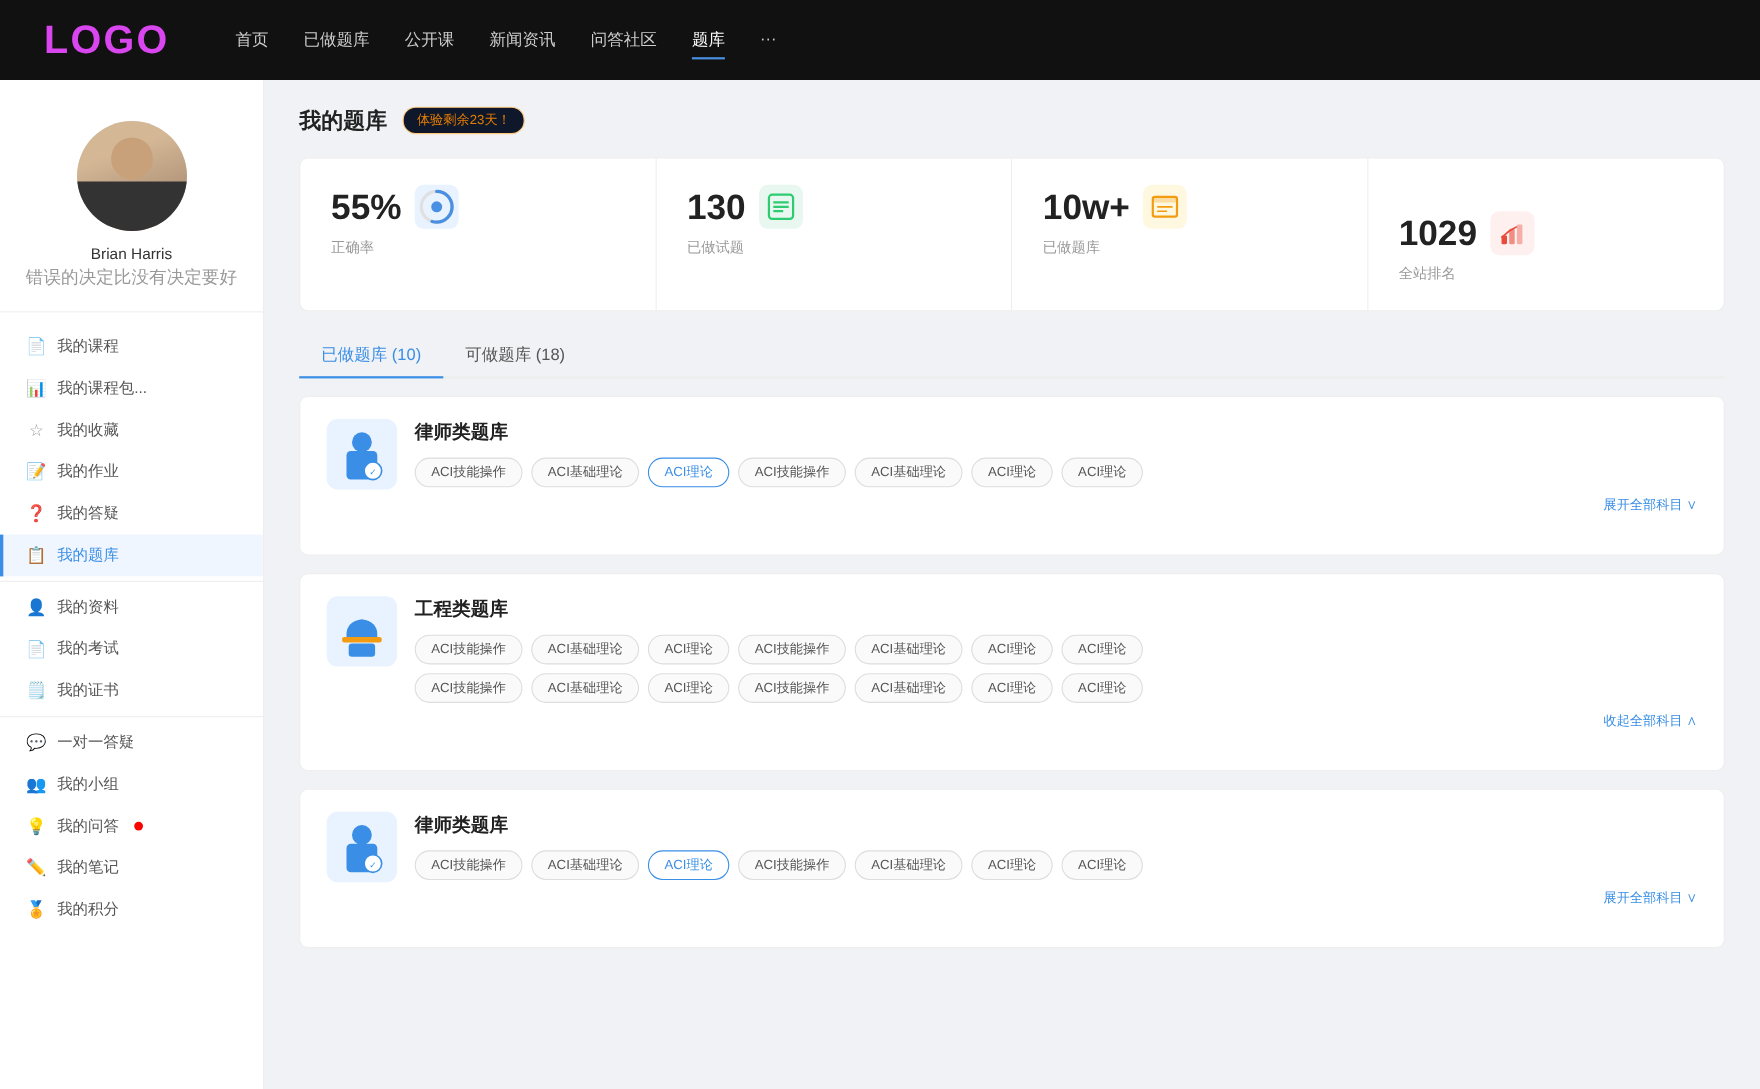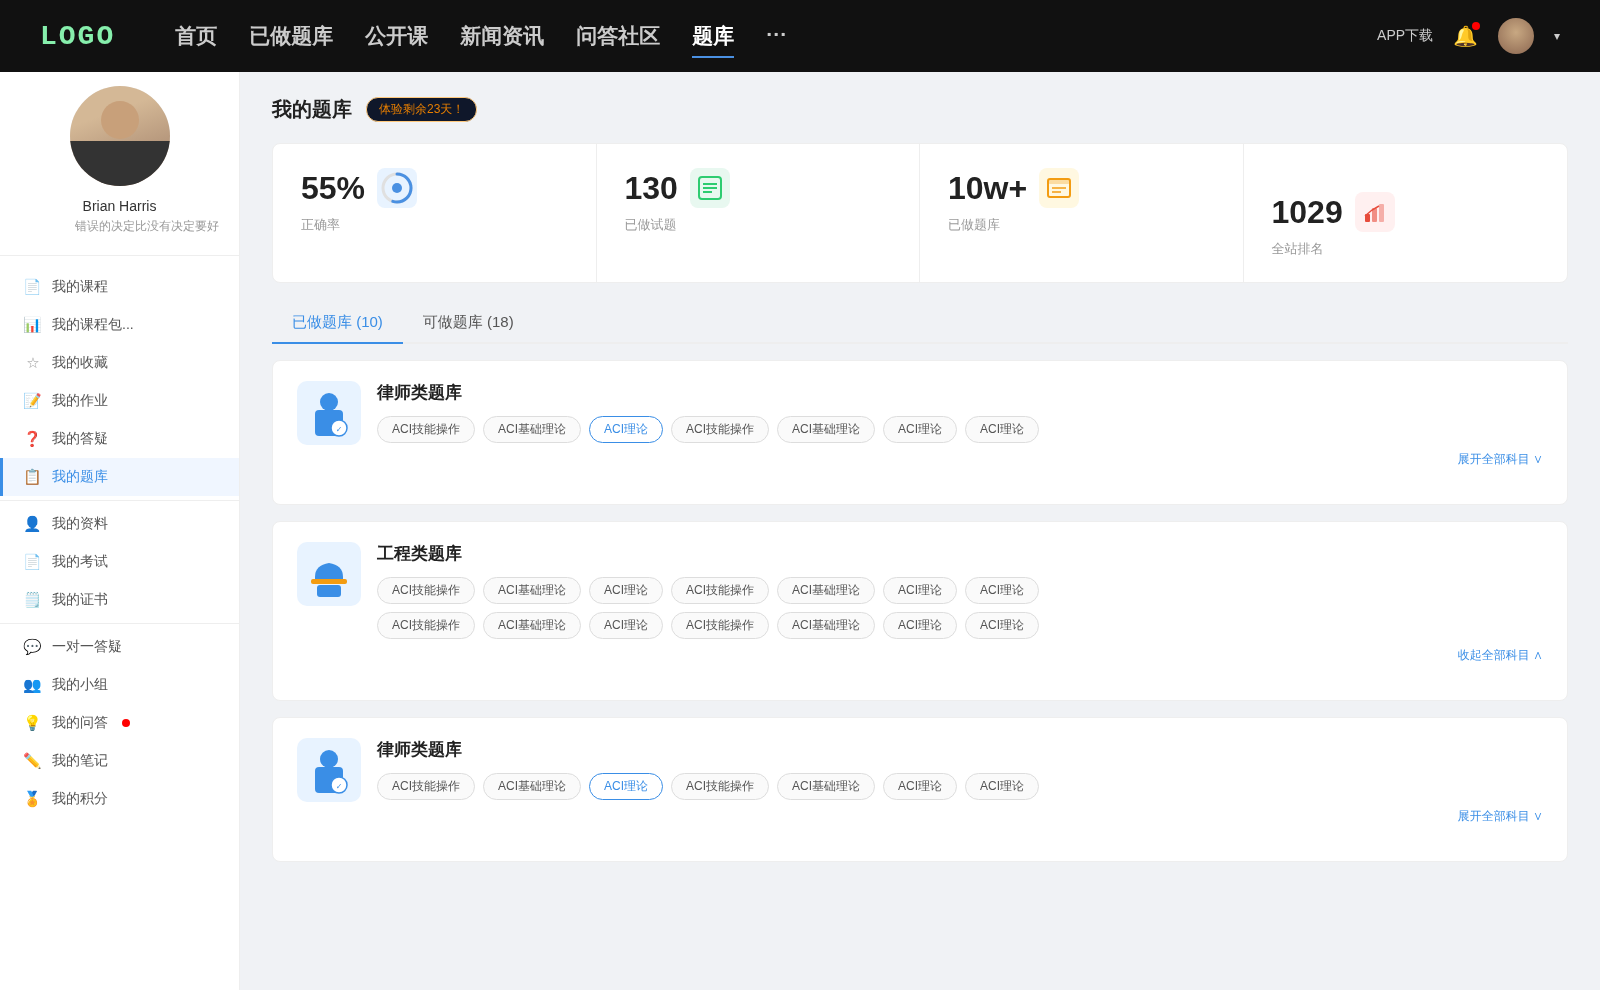--- a/index.html
+++ b/index.html
@@ -10,39 +10,37 @@
       background: #111;
       height: 72px;
       display: flex;
       align-items: center;
       padding: 0 40px;
       position: fixed;
       top: 0; left: 0; right: 0;
       z-index: 100;
     }
     .navbar-logo {
-      color: #86efac;
-      font-size: 28px;
+      color: #d946ef;
+      font-size: 36px;
       font-weight: bold;
       letter-spacing: 2px;
       margin-right: 60px;
-      font-family: Liberation Mono, monospace;
     }
     .navbar-menu {
       display: flex;
       gap: 32px;
       flex: 1;
     }
     .nav-item {
       color: #ccc;
-      font-size: 21px;
+      font-size: 15px;
       cursor: pointer;
       padding: 4px 0;
       position: relative;
-      font-weight: bold;
     }
     .nav-item.active {
       color: #fff;
     }
     .nav-item.active::after {
       content: '';
       position: absolute;
       bottom: -4px;
       left: 0; right: 0;
       height: 2px;
@@ -92,21 +90,21 @@
     .page-wrapper {
       margin-top: 72px;
       display: flex;
       min-height: calc(990px - 72px);
     }
 
     
     .sidebar {
       width: 240px;
       background: #fff;
-      padding: 14px 0;
+      padding: 38px 0;
       flex-shrink: 0;
       border-right: 1px solid #eee;
     }
     .profile-section {
       text-align: center;
       padding: 0 20px 20px;
       border-bottom: 1px solid #eee;
     }
     .avatar-wrapper {
       width: 100px;
@@ -143,23 +141,22 @@
       background: #333;
       border-radius: 0 0 50px 50px;
     }
     .profile-name {
       font-size: 14px;
       color: #333;
       font-weight: 500;
       margin-bottom: 4px;
     }
     .profile-motto {
-      font-size: 12px;
+      font-size: 16px;
       color: #999;
-      text-align: right;
     }
     .sidebar-menu {
       padding: 12px 0;
     }
     .sidebar-item {
       display: flex;
       align-items: center;
       padding: 10px 24px;
       font-size: 14px;
       color: #555;
@@ -373,31 +370,20 @@
   <span class="navbar-logo">LOGO</span>
   <div class="navbar-menu">
     <span class="nav-item">首页</span>
     <span class="nav-item">已做题库</span>
     <span class="nav-item">公开课</span>
     <span class="nav-item">新闻资讯</span>
     <span class="nav-item">问答社区</span>
     <span class="nav-item active">题库</span>
     <span class="nav-item">···</span>
   </div>
-  <div class="navbar-right">
-    <span class="nav-app-download">APP下载</span>
-    <span class="nav-bell">
-      🔔
-      <span class="nav-bell-dot"></span>
-    </span>
-    <div class="nav-avatar">
-      <div class="nav-avatar-img"></div>
-    </div>
-    <span class="nav-dropdown-arrow">▾</span>
-  </div>
 </nav>
 
 <div class="page-wrapper">
 
   <aside class="sidebar">
     <div class="profile-section">
       <div class="avatar-wrapper">
         <div class="avatar-img"></div>
       </div>
       <div class="profile-name">Brian Harris</div>

